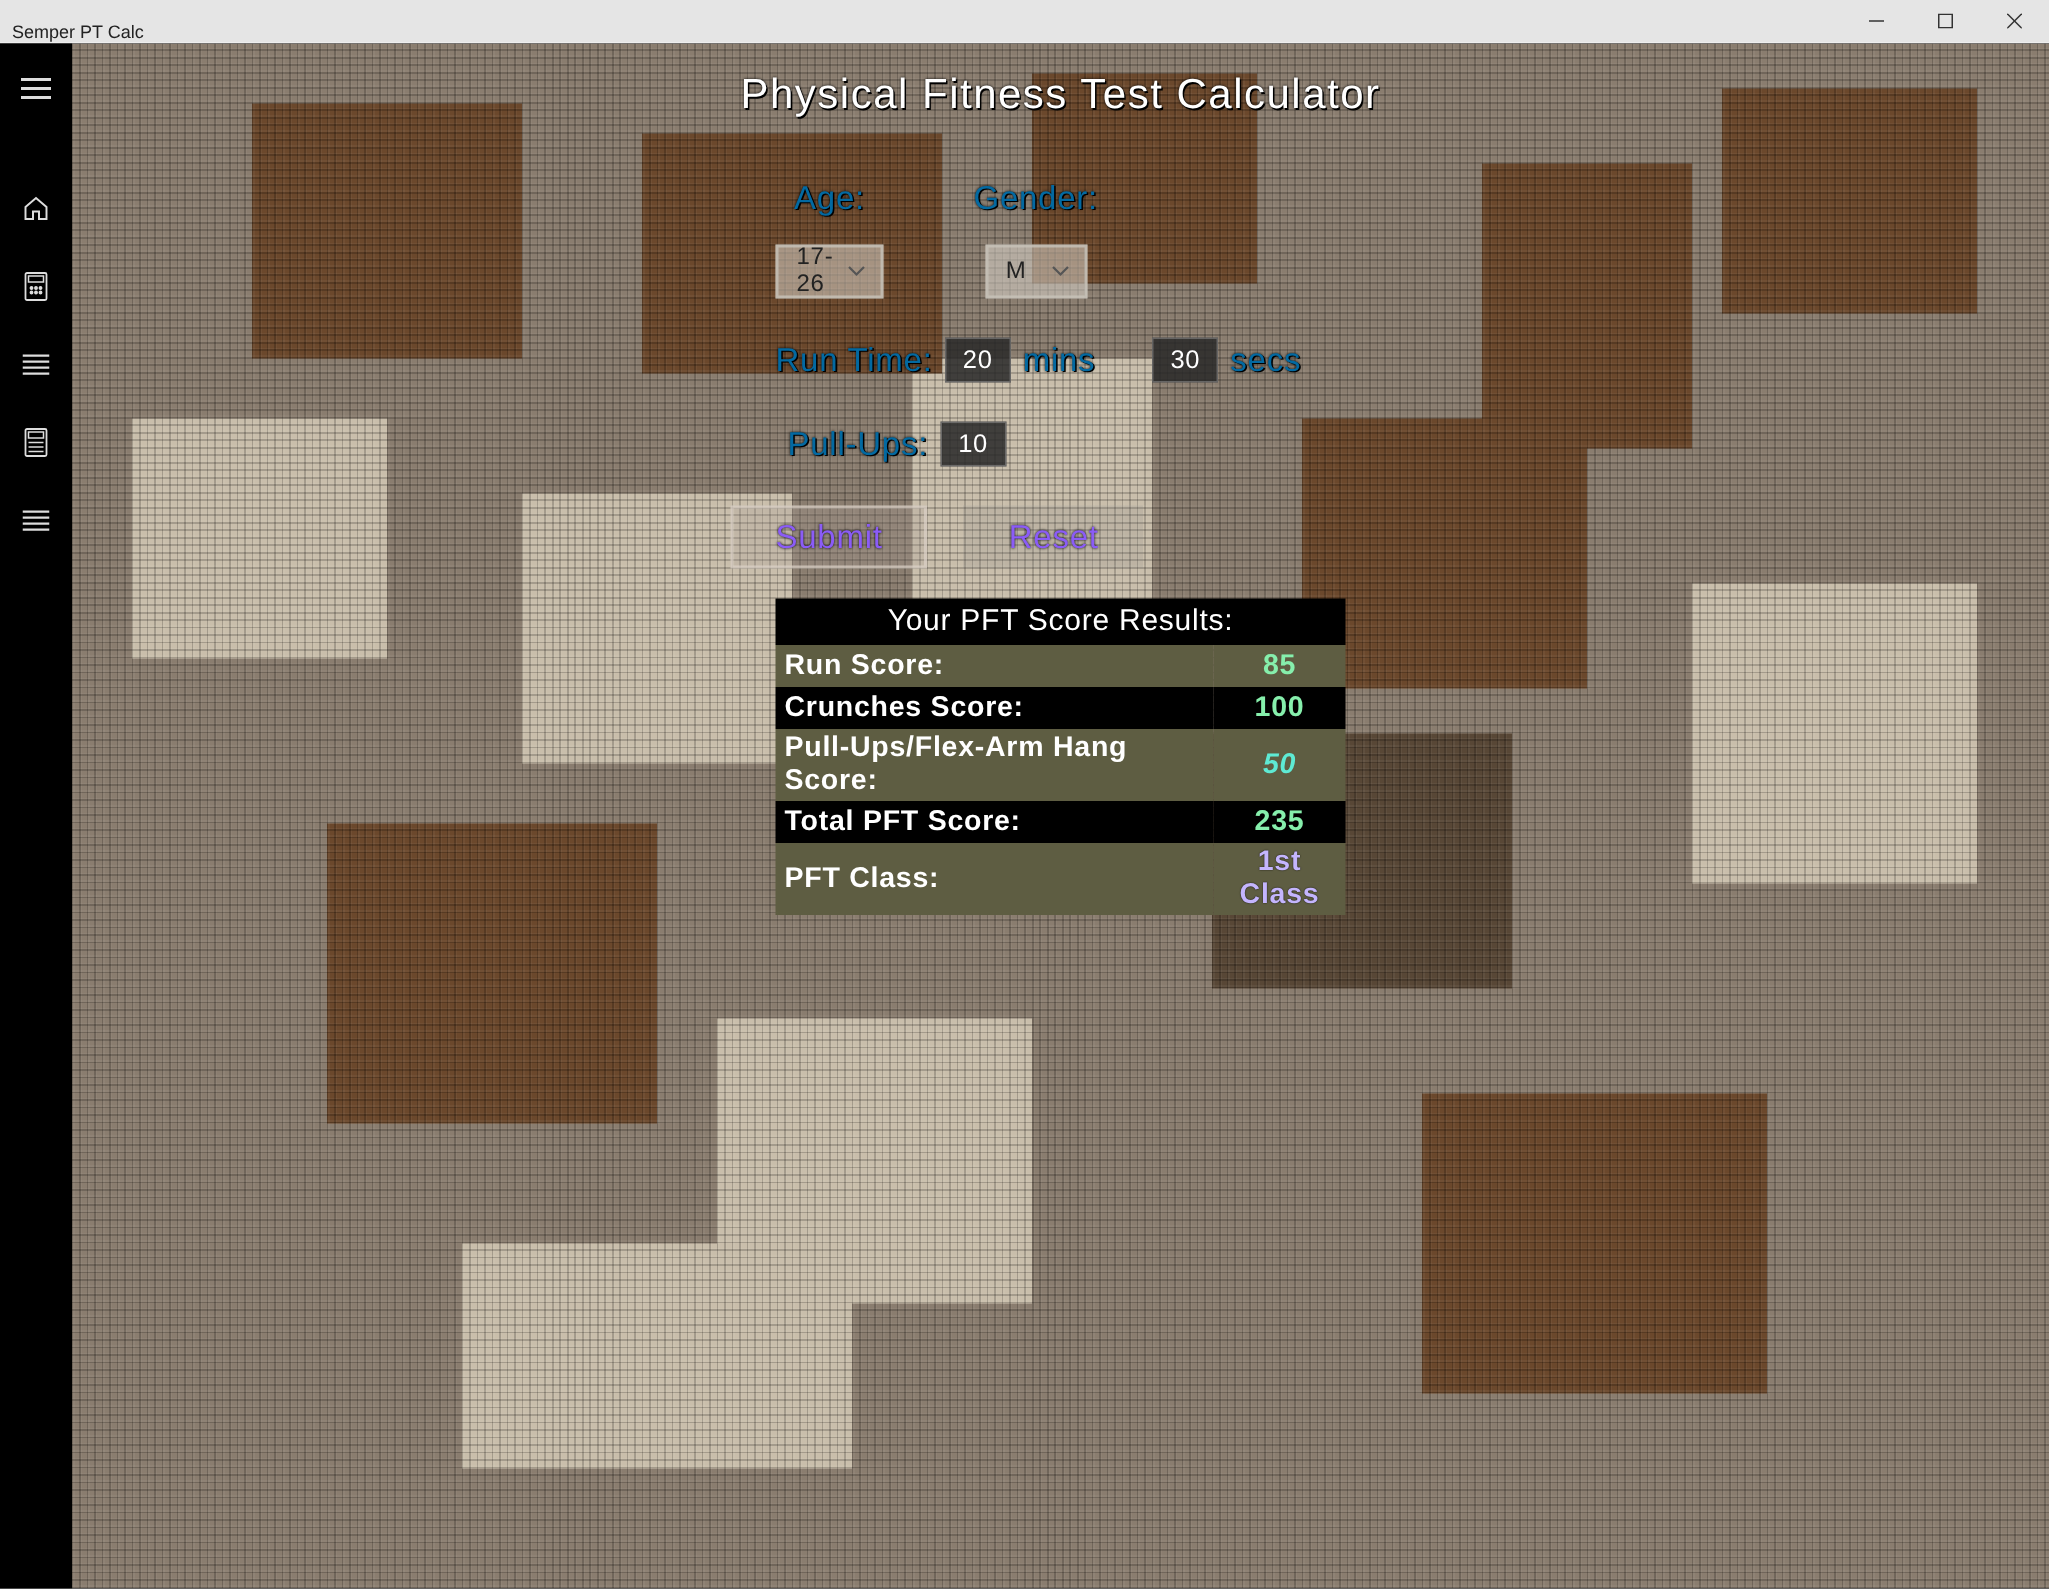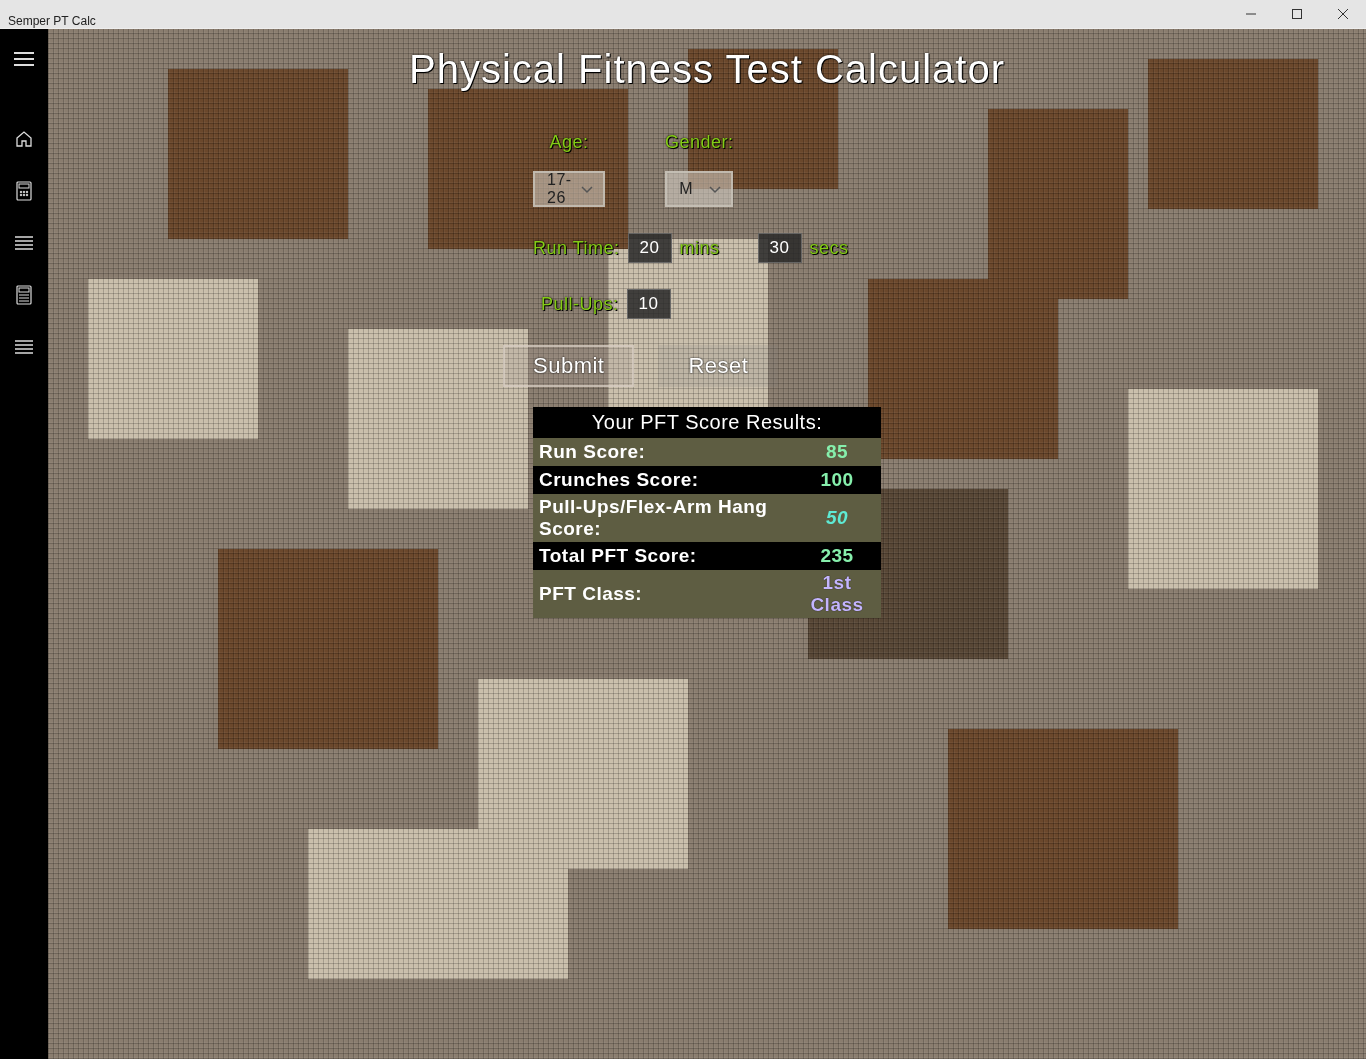--- a/index.html
+++ b/index.html
@@ -123,31 +123,31 @@
     z-index: 2;
     width: 100%;
     height: 100%;
     display: flex;
     flex-direction: column;
     align-items: center;
   }
 
   .heading {
     margin-top: 18px;
-    font-size: 40px;
+    font-size: 28px;
     font-weight: 400;
     color: #fff;
     text-shadow: 0 0 2px #000, 1px 1px 0 #000;
     letter-spacing: 1px;
   }
 
   .form-area { margin-top: 40px; }
   .form-row   { display: flex; align-items: center; margin-bottom: 26px; }
   .field-label{
-    color:#84cc16; font-size:18px;
+    color:#0369a1; font-size:22px;
     text-shadow: 0 0 2px #000, 1px 1px 0 #000;
   }
 
   
   .sel, .txt-in {
     font-family: "Segoe UI", Arial, sans-serif;
     font-size: 16px;
     color: #222;
     background: rgba(215,210,200,0.55);
     border: 2px solid rgba(200,195,185,0.8);
@@ -175,31 +175,31 @@
     border: 1px solid rgba(150,150,150,0.5);
     width: 44px; height: 30px;
     display:inline-flex; align-items:center; justify-content:center;
     margin: 0 8px;
   }
 
   .buttons-row { margin-top: 12px; margin-bottom: 20px; gap: 24px; display:flex; margin-left: -30px;}
   .btn {
     font-family: Impact, "Arial Black", sans-serif;
     font-size: 22px;
-    color:#ffffff;
+    color:#8b5cf6;
     background: rgba(170,160,150,0.25);
     border: 2px solid rgba(220,210,200,0.7);
     padding: 6px 28px;
     text-shadow: 0 0 2px #000;
   }
   .btn.reset { border-color: transparent; background: rgba(120,120,120,0.15); }
 
   
   .results {
-    width: 348px;
+    width: 380px;
     border-collapse: collapse;
     font-family: Impact, "Arial Black", sans-serif;
   }
   .results caption {
     background:#000; color:#fff; font-size:20px; padding:4px 0;
     caption-side: top;
     letter-spacing:0.5px;
   }
   .results tr { height: 28px; }
   .results td {

